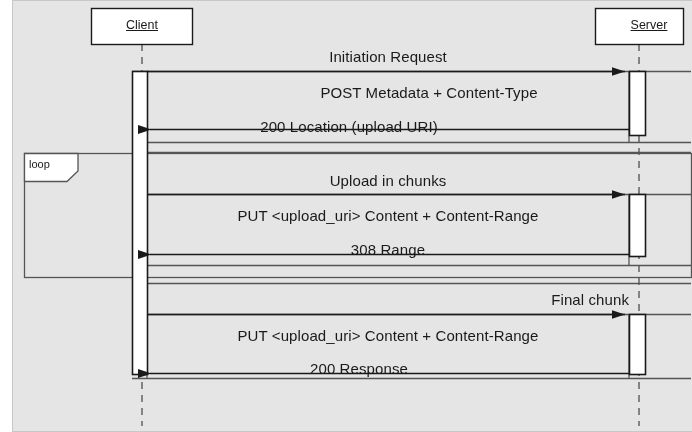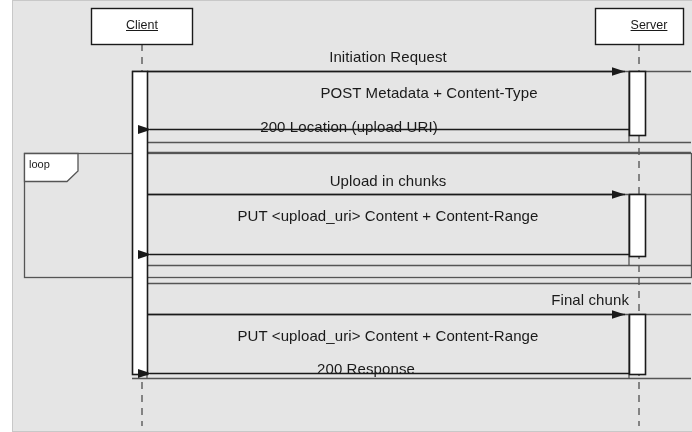--- a/index.html
+++ b/index.html
@@ -119,18 +119,19 @@
   <div class="participant-label" style="left:582px; top:17px; width:108px;">Server</div>
 
   <div class="frag-tag-label" style="left:16px; top:157px;">loop</div>
 
   <div class="msg-label" style="left:134px; top:47px; width:482px;">Initiation Request</div>
   <div class="msg-label" style="left:134px; top:83px; width:564px;">POST Metadata + Content-Type</div>
   <div class="msg-label" style="left:134px; top:117px; width:404px;">200 Location (upload URI)</div>
 
   <div class="msg-label" style="left:134px; top:171px; width:482px;">Upload in chunks</div>
   <div class="msg-label" style="left:134px; top:206px; width:482px;">PUT &lt;upload_uri&gt; Content + Content-Range</div>
+  <div class="msg-label" style="left:134px; top:240px; width:482px;">308 Range</div>
 
   <div class="msg-label" style="left:134px; top:290px; width:482px;text-align:right;">Final chunk</div>
   <div class="msg-label" style="left:134px; top:326px; width:482px;">PUT &lt;upload_uri&gt; Content + Content-Range</div>
-  <div class="msg-label" style="left:134px; top:359px; width:438px;">200 Response</div>
+  <div class="msg-label" style="left:127px; top:359px; width:438px;">200 Response</div>
 
 </div>
 
 </body></html>

